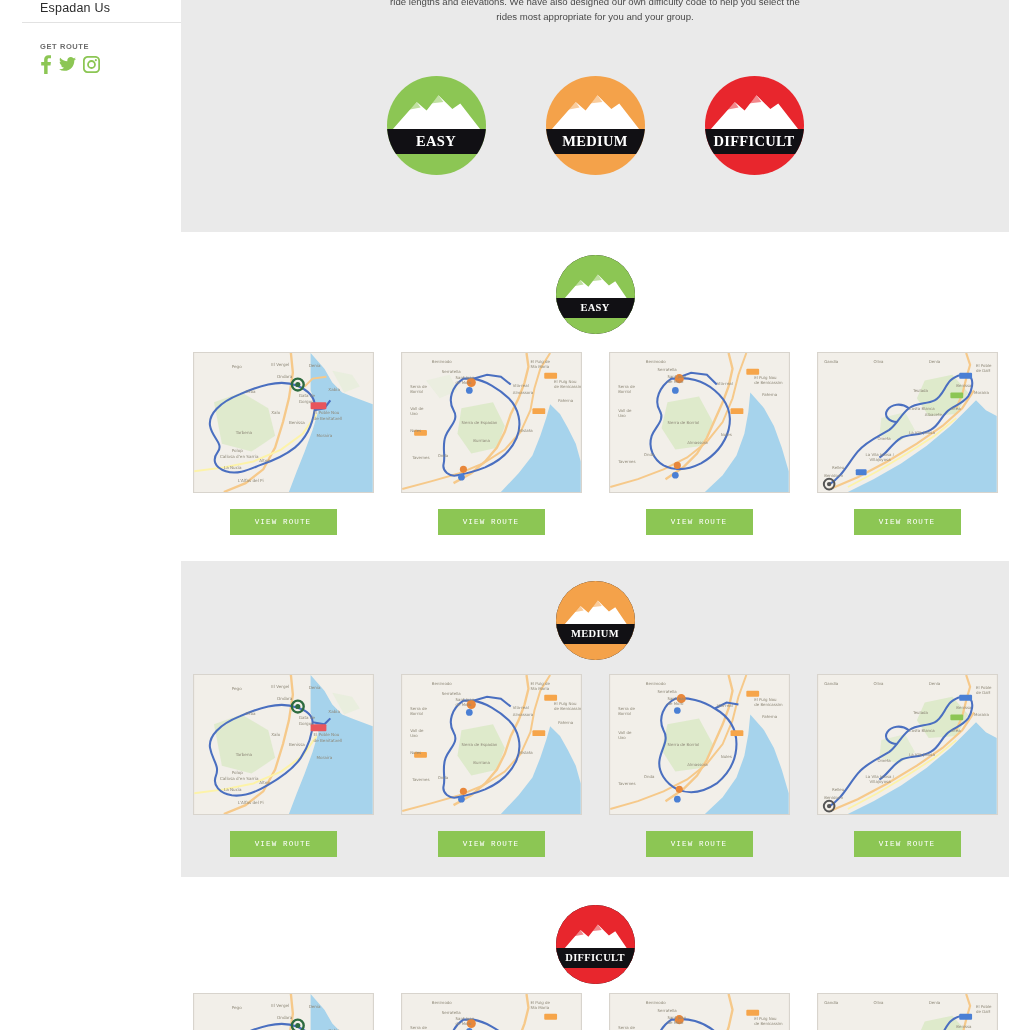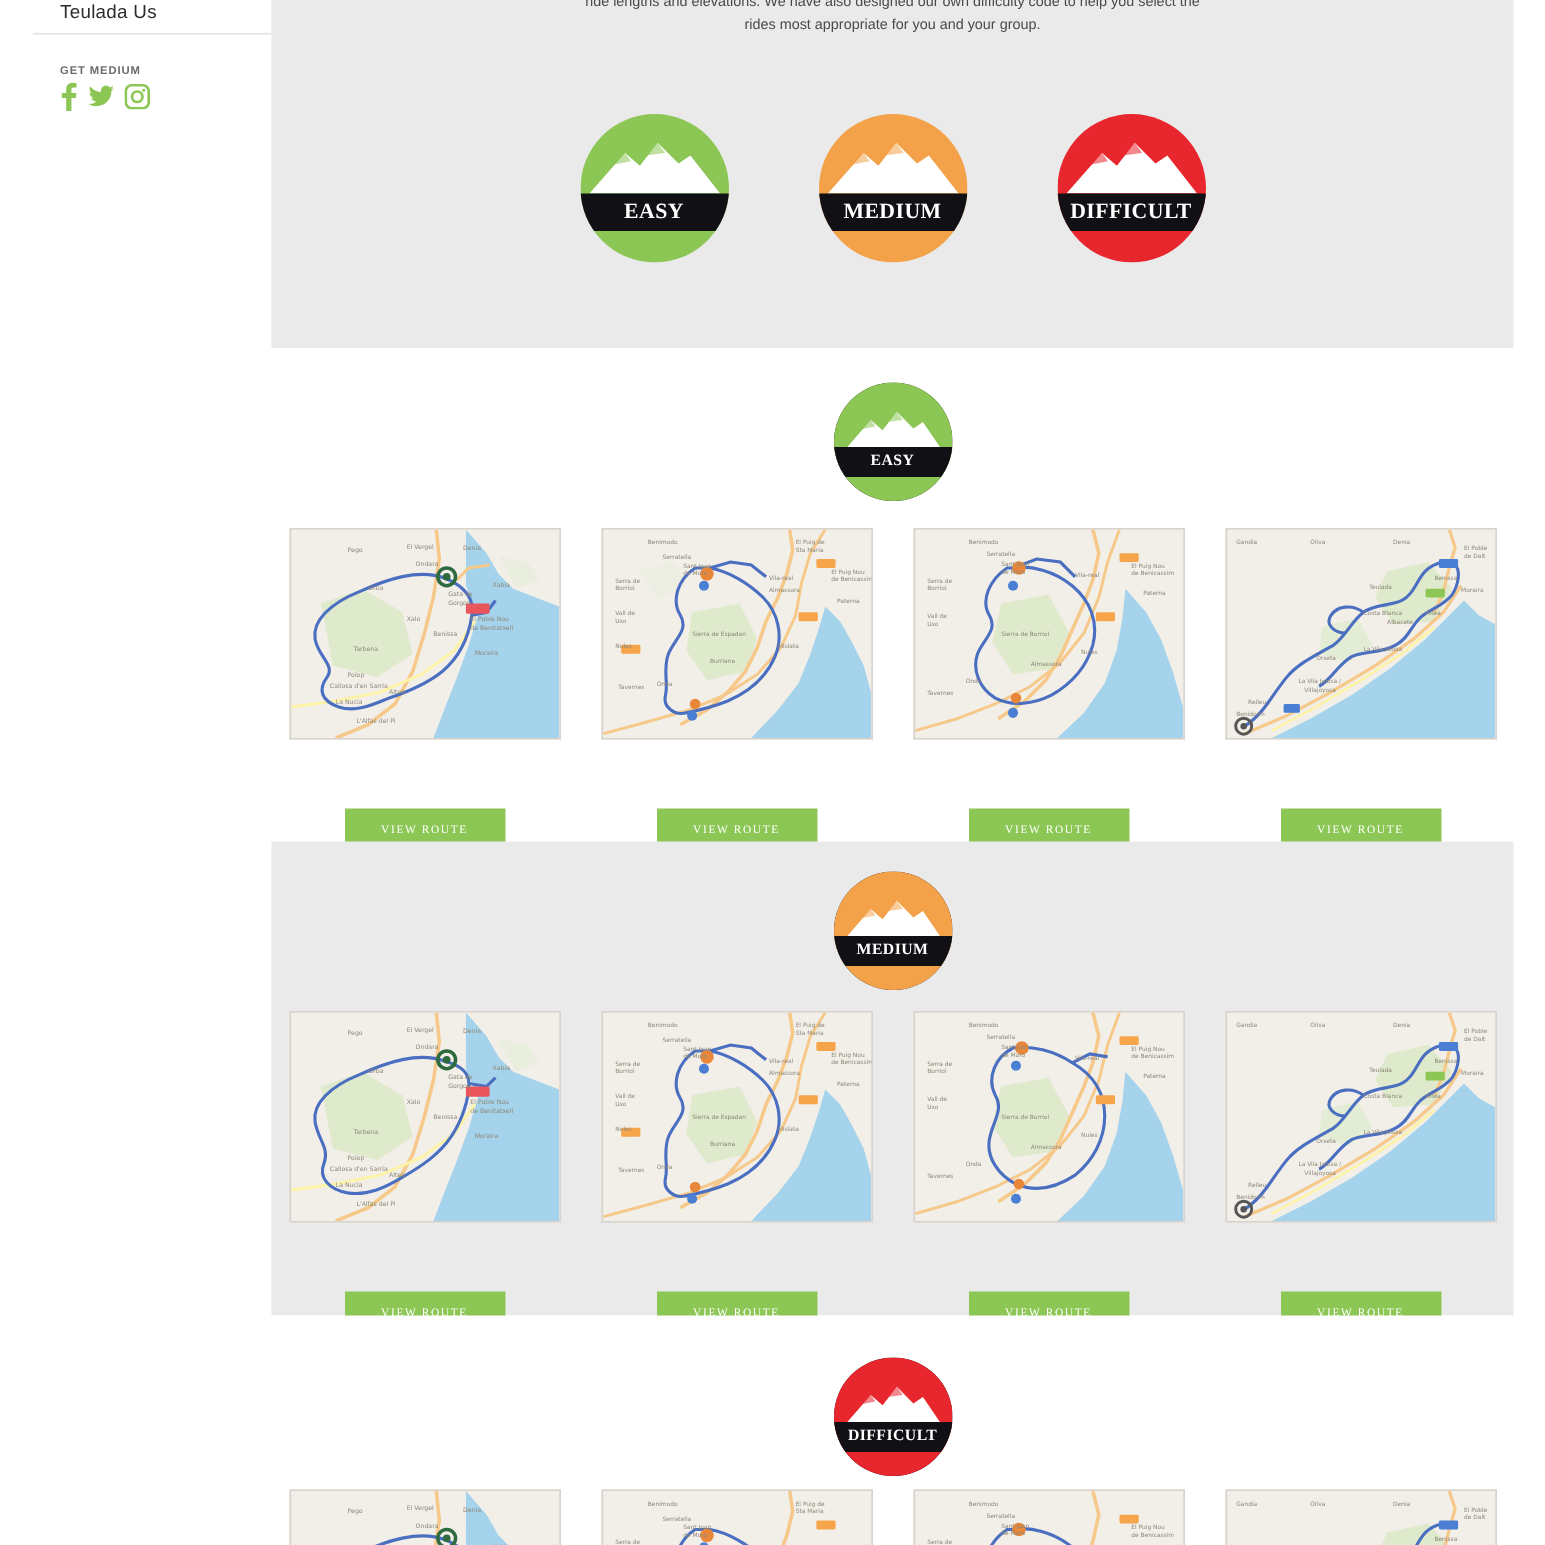--- a/index.html
+++ b/index.html
@@ -86,37 +86,37 @@
   .card { width: 181px; flex: none; }
   .map-thumb {
     width: 181px; height: 141px; display: block;
     background: #e8e3da; border: 1px solid #d8d4cd;
   }
   .btn-wrap { display: flex; justify-content: center; margin-top: 16px; }
   .view-btn {
     width: 107px; height: 26px; background: #8cc654;
     color: #ffffff; font-size: 7.6px; letter-spacing: 1.1px;
     display: flex; align-items: center; justify-content: center;
-    border: none; cursor: pointer; font-family: Liberation Serif, serif; margin-top: 30px;
+    border: none; cursor: pointer; font-family: Liberation Mono, monospace;
   }
 
   
   #easy-section { position: absolute; left: 0; top: 232px; width: 828px; height: 329px; background: #fff; }
   #medium-section { position: absolute; left: 0; top: 561px; width: 828px; height: 316px; background: #eaeaea; }
   #difficult-section { position: absolute; left: 0; top: 877px; width: 828px; height: 153px; background: #fff; overflow: hidden; }
 </style>
 </head>
 <body>
 
 <div id="page">
 
   <div id="sidebar">
-    <div id="nav-contact">Teulada Us</div>
+    <div id="nav-contact">Espadan Us</div>
     <div id="nav-divider"></div>
-    <div id="get-social-label">GET MEDIUM</div>
+    <div id="get-social-label">GET ROUTE</div>
     <div id="social-row">
       <a class="social-ico">
         <svg width="13" height="19" viewBox="0 0 13 19">
           <path d="M8.6 19V10.4h2.9l.43-3.35H8.6V4.9c0-.97.27-1.63 1.66-1.63H12V.27C11.69.23 10.64.14 9.42.14 6.87.14 5.13 1.7 5.13 4.55v2.5H2.2V10.4h2.93V19H8.6z" fill="#8cc654"></path>
         </svg>
       </a>
       <a class="social-ico">
         <svg width="17" height="19" viewBox="0 0 17 15">
           <path d="M17 1.78c-.63.28-1.3.47-2 .55.72-.43 1.27-1.11 1.53-1.92-.67.4-1.42.69-2.21.85A3.48 3.48 0 0 0 11.77 0C9.85 0 8.29 1.56 8.29 3.48c0 .27.03.54.09.79A9.88 9.88 0 0 1 1.18.64 3.46 3.46 0 0 0 .71 2.39c0 1.21.61 2.27 1.55 2.9a3.46 3.46 0 0 1-1.58-.44v.04c0 1.69 1.2 3.09 2.79 3.41-.29.08-.6.12-.92.12-.22 0-.44-.02-.66-.06.45 1.38 1.73 2.39 3.25 2.42A6.98 6.98 0 0 1 0 12.27a9.85 9.85 0 0 0 5.35 1.56c6.42 0 9.93-5.31 9.93-9.92 0-.15 0-.3-.01-.45.68-.49 1.27-1.1 1.73-1.8z" fill="#8cc654"></path>
         </svg>

